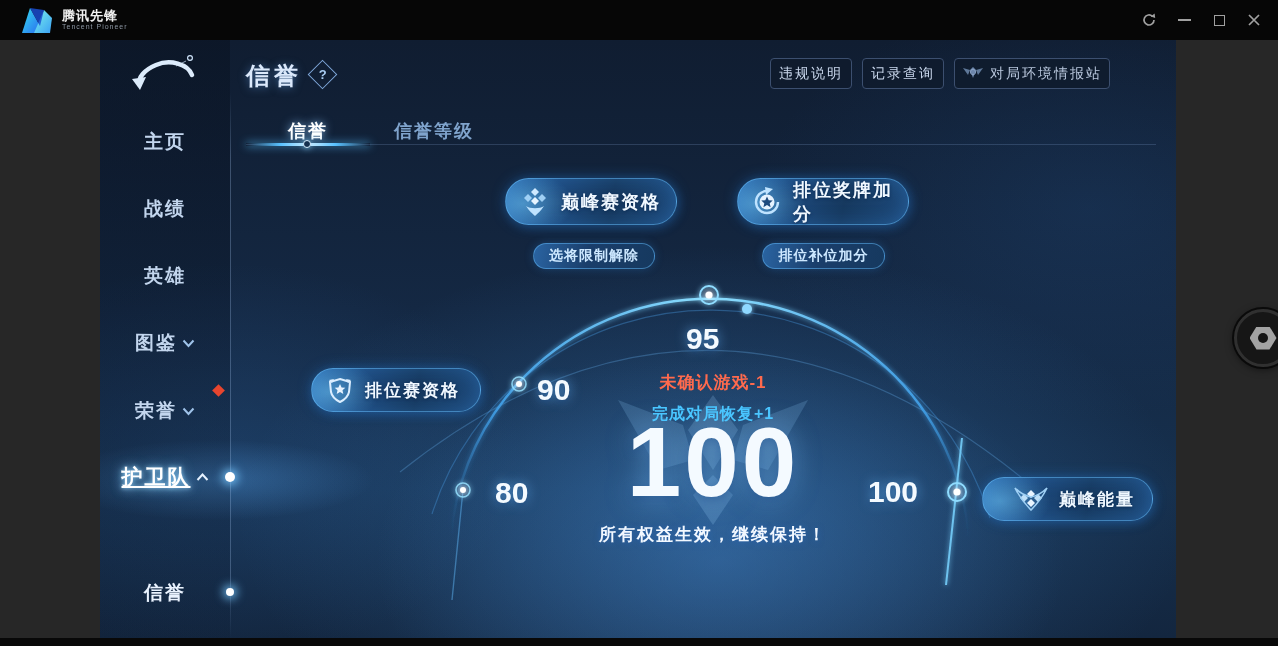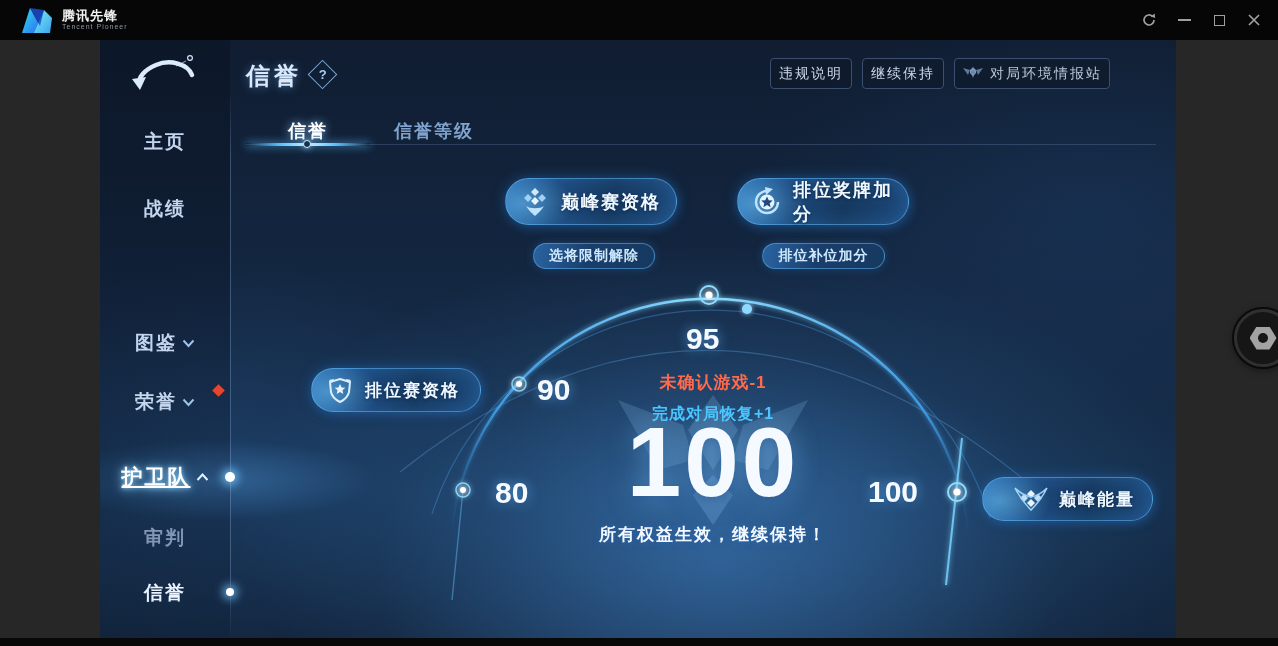--- a/index.html
+++ b/index.html
@@ -227,58 +227,58 @@
       <polygon points="6,26 20,24 14,37" fill="#dcebfb"></polygon>
     </svg>
   </div>
 
   <div class="side-item" style="top:88px;">
       <span>主页</span>
     </div>
   <div class="side-item" style="top:155px;">
       <span>战绩</span>
     </div>
+  <div class="side-item" style="top:222px;">
+      <span>英雄</span>
+    </div>
   <div class="side-item" style="top:289px;">
     <span>图鉴</span>
     <svg width="13" height="9" viewBox="0 0 13 9">
         <path d="M1.5 1.5 L6.5 7 L11.5 1.5" fill="none" stroke="#9fc3ea" stroke-width="2"></path>
       </svg>
   </div>
-  <div class="side-item" style="top:348px;">
+  <div class="side-item" style="top:357px;">
     <span>荣誉</span>
     <svg width="13" height="9" viewBox="0 0 13 9">
         <path d="M1.5 1.5 L6.5 7 L11.5 1.5" fill="none" stroke="#9fc3ea" stroke-width="2"></path>
       </svg>
   </div>
   <div class="red-diamond"></div>
   <div class="side-item guard" style="top:423px;text-decoration:underline;">
     <span>护卫队</span>
     <svg width="13" height="9" viewBox="0 0 13 9">
         <path d="M1.5 7 L6.5 1.5 L11.5 7" fill="none" stroke="#e6f2ff" stroke-width="2"></path>
       </svg>
   </div>
   <div class="nav-dot" style="left:125px; top:432px; width:10px; height:10px;"></div>
-  <div class="side-item dim" style="top:484px;">
-      <span>审判</span>
-    </div>
   <div class="side-item sub-active" style="top:539px;">
       <span>信誉</span>
     </div>
   <div class="nav-dot" style="left:126px; top:548px; width:8px; height:8px;"></div>
 
   <div class="page-title">信誉</div>
   <div class="help-icon">
       <span>?</span>
     </div>
 
   <div class="hdr-btn" style="left:670px; width:82px;">
     <span>违规说明</span>
   </div>
   <div class="hdr-btn" style="left:762px; width:82px;">
-    <span>继续保持</span>
+    <span>记录查询</span>
   </div>
   <div class="hdr-btn" style="left:854px; width:156px; color:#b9c7dd;">
     <span class="bi">
       <svg width="22" height="15" viewBox="0 0 22 15">
         <path d="M11 1 L14 4 L11 12 L8 4 Z" fill="#6d86ab"></path>
         <path d="M8 4 L1 2 L6 9 Z" fill="#5f7899"></path>
         <path d="M14 4 L21 2 L16 9 Z" fill="#5f7899"></path>
         <circle cx="11" cy="6" r="2.6" fill="none" stroke="#8aa2c4" stroke-width="1"></circle>
       </svg>
     </span>

